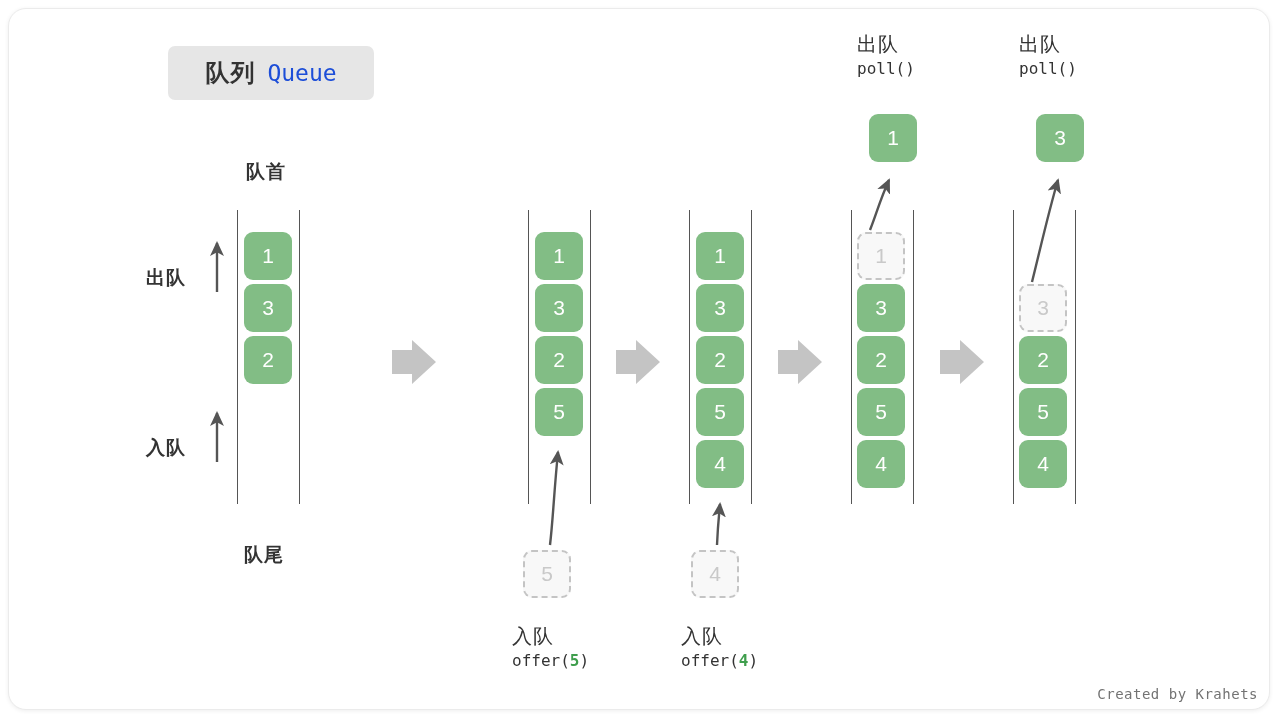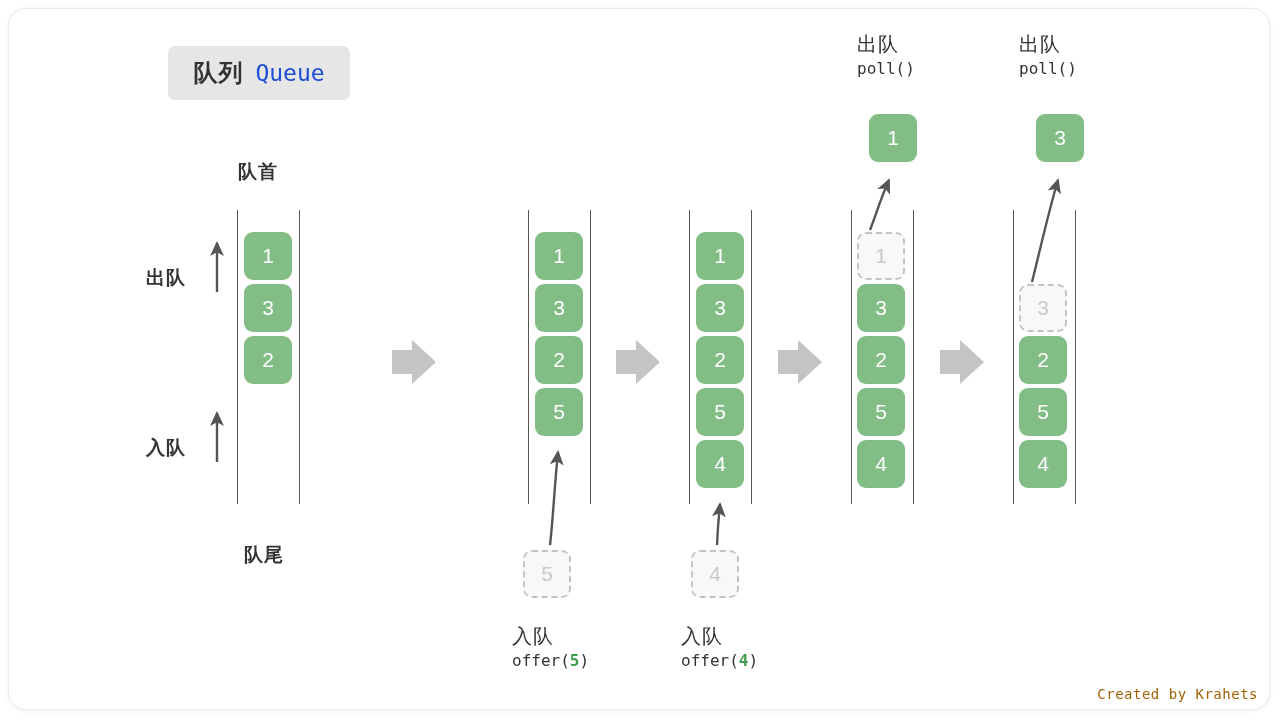--- a/index.html
+++ b/index.html
@@ -29,21 +29,21 @@
     border: 1px solid #ebebeb;
     border-radius: 18px;
     box-shadow: 0 1px 4px rgba(0,0,0,0.07);
   }
 
   
   .title-badge {
     position: absolute;
     left: 168px;
     top: 46px;
-    width: 182px;
+    width: 206px;
     height: 54px;
     background: #e6e6e6;
     border-radius: 7px;
     display: flex;
     align-items: center;
     justify-content: center;
     gap: 12px;
   }
   .title-cn {
     font-size: 24px;
@@ -122,21 +122,21 @@
     font-family: "DejaVu Sans Mono", "Liberation Mono", monospace;
   }
   .caption .code .num { color: #3f9e4d; font-weight: bold; }
 
   
   .footer {
     position: absolute;
     right: 22px;
     bottom: 18px;
     font-size: 14px;
-    color: #a16207;
+    color: #737373;
     font-family: "DejaVu Sans Mono", "Liberation Mono", monospace;
     letter-spacing: 0.5px;
   }
 
   svg.overlay {
     position: absolute;
     left: 0; top: 0;
     width: 1280px; height: 720px;
     pointer-events: none;
   }
@@ -145,21 +145,21 @@
 <body>
 
 <div id="canvas">
   <div class="card"></div>
 
   <div class="title-badge">
     <span class="title-cn">队列</span>
     <span class="title-en">Queue</span>
   </div>
 
-  <div class="hdr-label" style="left:238px; top:159px;">队首</div>
+  <div class="hdr-label" style="left:246px; top:159px;">队首</div>
   <div class="hdr-label" style="left:244px; top:542px;">队尾</div>
   <div class="side-label" style="left:146px; top:265px;">出队</div>
   <div class="side-label" style="left:146px; top:435px;">入队</div>
 
   <div>
     <div class="rail" style="left:237px; top:210px; height:294px;"></div>
     <div class="rail" style="left:299px; top:210px; height:294px;"></div>
     <div class="cell" style="left:244px; top:232px;">1</div>
     <div class="cell" style="left:244px; top:284px;">3</div>
     <div class="cell" style="left:244px; top:336px;">2</div>

